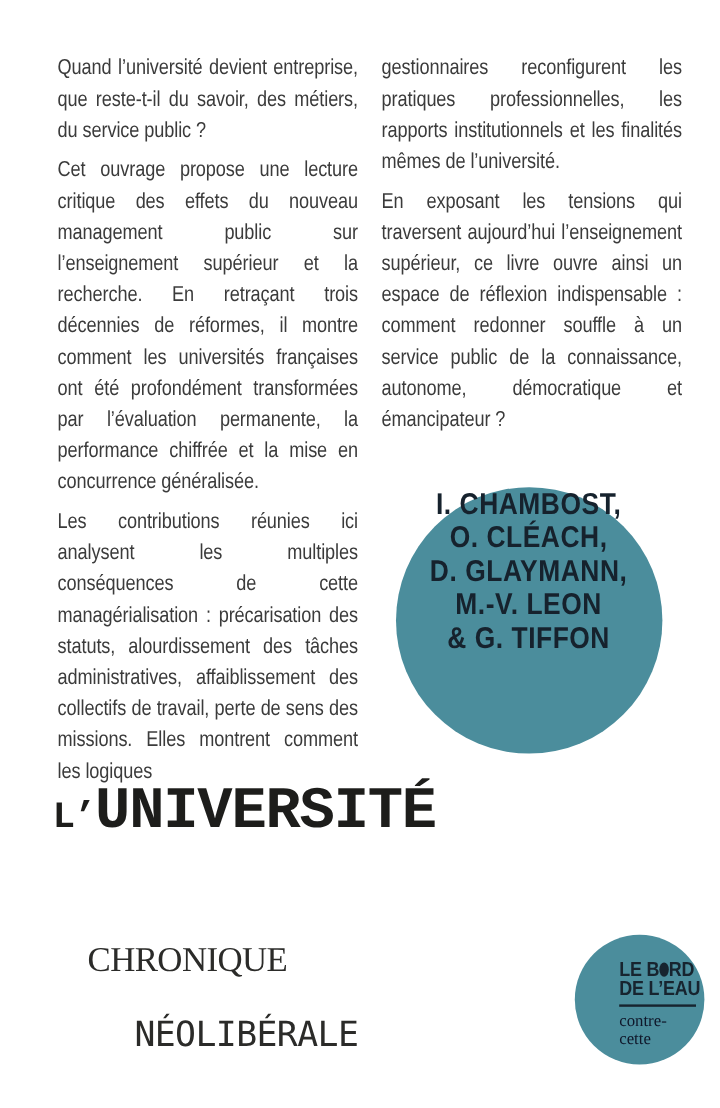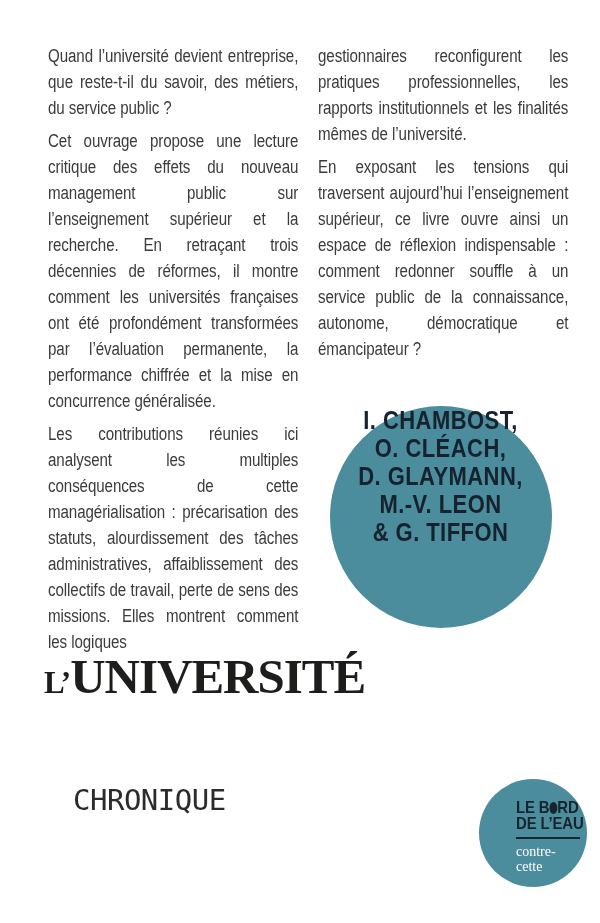--- a/index.html
+++ b/index.html
@@ -24,35 +24,35 @@
     border-radius:50%; background:#4b8d9c;
     display:flex; align-items:flex-start; justify-content:center;
   }
   .authors-lines {
     text-align:center; font-weight:bold; font-size:25px; line-height:28px;
     color:#16222d; letter-spacing:0.5px; transform:scaleX(0.88);
   }
 
   
   .title-line {
-    position:absolute; font-family:Liberation Serif, serif;
+    position:absolute; font-family:Liberation Mono, monospace;
     font-weight:bold; color:#1d1d1b; font-size:49px; line-height:1.1;
     letter-spacing:-1px; white-space:nowrap;
   }
   .title-1 { left:44px; top:650px; }
   .title-2 { left:98px; top:702px; }
   .title-article { font-size:31px; font-weight:bold; }
 
   
   .subtitle-line {
     position:absolute; font-family:"DejaVu Sans Mono", monospace;
     color:#2b2b29; font-size:29px; line-height:1.15; letter-spacing:-0.5px;
     white-space:nowrap;
   }
-  .sub-1 { left:73px;  top:784px; }
+  .sub-1 { left:73px;  top:784px;font-family:Liberation Serif, serif; }
   .sub-2 { left:46px;  top:815px; }
   .sub-3 { left:112px; top:846px; }
 
   
   .publisher-circle {
     position:absolute; left:479px; top:779px; width:108px; height:108px;
     border-radius:50%; background:#4b8d9c;
   }
   .pub-name {
     position:absolute; left:37px; top:21px; font-weight:bold; font-size:17px;
@@ -63,21 +63,21 @@
     display:inline-block; width:9px; height:12px; border-radius:50%;
     background:#17242f; vertical-align:-1px;
   }
   .pub-rule {
     position:absolute; left:37px; top:58px; width:64px; height:2px;
     background:#17242f;
   }
   .pub-imprint {
     position:absolute; left:37px; top:65px;
     font-family:"Liberation Serif", serif; font-size:14px; line-height:15px;
-    color:#ffffff;
+    color:#0f172a;
   }
 </style>
 </head>
 <body>
 
 <div class="cover">
 
   <div class="col col-left">
     <p>Quand l’université devient entreprise, que reste-t-il du savoir, des métiers, du service public ?</p>
     <p>Cet ouvrage propose une lecture critique des effets du nouveau management public sur l’enseignement supérieur et la recherche. En retraçant trois décennies de réformes, il montre comment les universités françaises ont été profondément transformées par l’évaluation permanente, la performance chiffrée et la mise en concurrence généralisée.</p>
@@ -97,20 +97,21 @@
       <div>M.-V. LEON</div>
       <div>&amp; G. TIFFON</div>
     </div>
   </div>
 
   <div class="title-line title-1">
     <span class="title-article">L’</span><span>UNIVERSITÉ</span>
   </div>
 
   <div class="subtitle-line sub-1">CHRONIQUE</div>
+  <div class="subtitle-line sub-3">NÉOLIBÉRALE</div>
 
   <div class="publisher-circle">
     <div class="pub-name">
       <span>LE B</span><span class="o-dot"></span><span>RD</span><br>
       <span>DE L’EAU</span>
     </div>
     <div class="pub-rule"></div>
     <div class="pub-imprint">
       <div>contre-</div>
       <div>cette</div>

